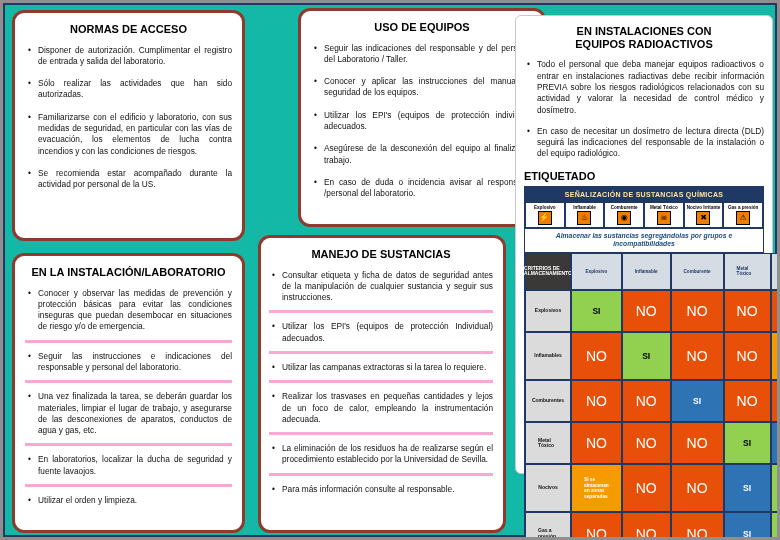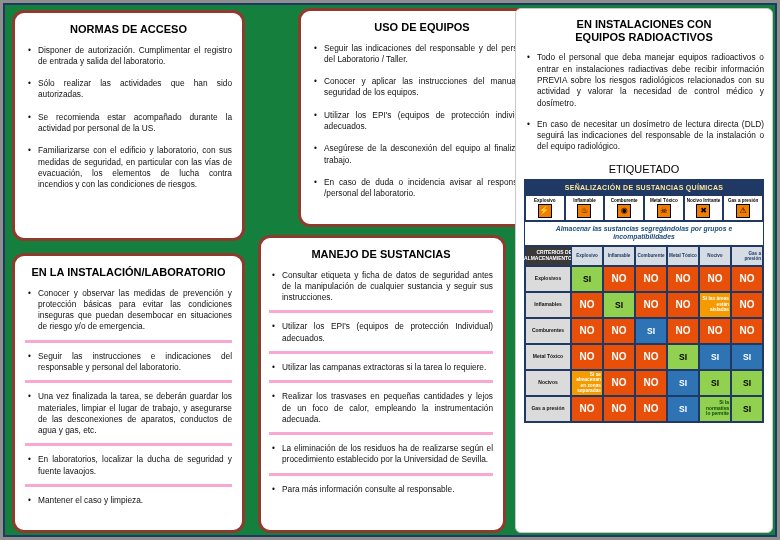--- a/index.html
+++ b/index.html
@@ -1,18 +1,18 @@
 <!DOCTYPE html>
 <html><head>
 <meta charset="utf-8">
 <style>
   html,body{margin:0;padding:0;background:#6b6b6b;}
   .page{
     position:relative;width:780px;height:540px;box-sizing:border-box;
-    background:#15803d;
+    background:#14b8a6;
     border:3px solid #8f8f8f;
     box-shadow:inset 0 0 0 2px #1F3864;
     font-family:"Liberation Sans", sans-serif;
     overflow:hidden;
   }
   .box{
     position:absolute;background:#ffffff;border:3px solid #8E3B2E;border-radius:12px;
     box-sizing:border-box;padding:8px 10px 6px 10px;
   }
   .box h2{
@@ -27,26 +27,26 @@
   ul.blist li::before{content:"\2022";position:absolute;left:3px;top:0;color:#111;}
   ul.blist.sep li{padding-bottom:7px;border-bottom:3px solid #f9a8d4;margin-bottom:8px;}
   ul.blist.sep li:last-child{border-bottom:none;}
 
   
   #box-normas{left:9px;top:7px;width:233px;height:231px;}
   #box-instalacion{left:9px;top:250px;width:233px;height:280px;}
   #box-uso{left:255px;top:5px;width:248px;height:219px;margin-left:40px;}
   #box-manejo{left:255px;top:232px;width:248px;height:298px;padding-left:8px;}
   #right-panel{
-    position:absolute;left:512px;top:5px;width:258px;height:525px;box-sizing:border-box;
+    position:absolute;left:512px;top:12px;width:258px;height:459px;box-sizing:border-box;
     background:#ffffff;border:1px solid #c9c9c9;border-radius:6px;padding:7px 8px;
   }
   #right-panel h2{margin:2px auto 8px auto;max-width:180px;font-size:11px;line-height:1.2;text-align:center;font-weight:bold;color:#000;}
   #right-panel ul.blist li{margin-bottom:10px;}
-  #etiquetado-title{margin:4px 0 4px 0;font-size:11px;font-weight:normal;text-align:center;color:#000;}
+  #etiquetado-title{margin:4px 0 4px 0;font-size:11px;font-weight:bold;text-align:left;color:#000;}
 
   
   .seg-table{border:1px solid #1F3864;background:#fff;}
   .seg-title{
     background:#203864;color:#FFE699;font-size:7px;font-weight:bold;
     text-align:center;padding:4px 2px;letter-spacing:.3px;
   }
   .picto-row{display:grid;grid-template-columns:repeat(6,1fr);}
   .picto-cell{
     border:1px solid #203864;display:flex;flex-direction:column;align-items:center;
@@ -57,44 +57,44 @@
     width:12px;height:12px;background:#F07D00;border:1px solid #000;
     display:flex;align-items:center;justify-content:center;font-size:8px;color:#000;margin-top:1px;
   }
   .seg-banner{
     color:#1F4E79;font-weight:bold;font-style:italic;font-size:6.8px;line-height:1.25;
     text-align:center;padding:3px 10px;border-top:1px solid #203864;border-bottom:1px solid #203864;
   }
   .matrix{display:grid;grid-template-columns:46px repeat(6,1fr);}
   .mcell{
     border:1px solid #203864;box-sizing:border-box;display:flex;align-items:center;
-    justify-content:center;text-align:right;min-height:26px;padding:1px;
+    justify-content:center;text-align:left;min-height:26px;padding:12px;
   }
   .mcell.crit{background:#3B3838;color:#fff;font-size:5px;font-weight:bold;line-height:1.15;min-height:20px;}
   .mcell.colhead{background:#D6DCE4;color:#1F3864;font-size:4.6px;font-weight:bold;line-height:1.1;min-height:20px;}
   .mcell.rowlabel{background:#DBDBDB;color:#111;font-size:5px;font-weight:bold;line-height:1.1;}
   .mcell.c-si{background:#92D050;color:#000;font-size:8.5px;font-weight:bold;}
-  .mcell.c-no{background:#E8500A;color:#fff;font-size:10px;font-weight:bold;}
+  .mcell.c-no{background:#E8500A;color:#fff;font-size:14px;font-weight:normal;}
   .mcell.c-si_alt{background:#2E74B5;color:#fff;font-size:8.5px;font-weight:bold;}
   .mcell.c-cond{background:#F59B00;color:#fff;font-size:4.8px;line-height:1.15;font-weight:bold;}
   .mcell.c-cond_g{background:#92D050;color:#0b4d0b;font-size:4.8px;line-height:1.15;font-weight:bold;}
 </style>
 </head>
 <body>
 
 <div class="page">
 
   <div class="box" id="box-normas">
     <h2>NORMAS DE ACCESO</h2>
     <ul class="blist">
 
     <li>Disponer de autorización. Cumplimentar el registro de entrada y salida del laboratorio.</li>
         <li>Sólo realizar las actividades que han sido autorizadas.</li>
+        <li>Familiarizarse con el edificio y laboratorio, con sus medidas de seguridad, en particular con las vías de evacuación, los elementos de lucha contra incendios y con las condiciones de riesgos.</li>
         <li>Se recomienda estar acompañado durante la actividad por personal de la US.</li>
-        <li>Familiarizarse con el edificio y laboratorio, con sus medidas de seguridad, en particular con las vías de evacuación, los elementos de lucha contra incendios y con las condiciones de riesgos.</li>
       </ul>
   </div>
 
   <div class="box" id="box-uso">
     <h2>USO DE EQUIPOS</h2>
     <ul class="blist">
 
     <li>Seguir las indicaciones del responsable y del personal del Laboratorio / Taller.</li>
         <li>Conocer y aplicar las instrucciones del manual de seguridad de los equipos.</li>
         <li>Utilizar los EPI's (equipos de protección individual) adecuados.</li>
@@ -104,21 +104,21 @@
   </div>
 
   <div class="box" id="box-instalacion">
     <h2>EN LA INSTALACIÓN/LABORATORIO</h2>
     <ul class="blist sep">
 
     <li>Conocer y observar las medidas de prevención y protección básicas para evitar las condiciones inseguras que puedan desembocar en situaciones de riesgo y/o de emergencia.</li>
         <li>Seguir las instrucciones e indicaciones del responsable y personal del laboratorio.</li>
         <li>Una vez finalizada la tarea, se deberán guardar los materiales, limpiar el lugar de trabajo, y asegurarse de las desconexiones de aparatos, conductos de agua y gas, etc.</li>
         <li>En laboratorios, localizar la ducha de seguridad y fuente lavaojos.</li>
-        <li>Mantener el caso y limpieza.</li>
+        <li>Utilizar el orden y limpieza.</li>
       </ul>
   </div>
 
   <div class="box" id="box-manejo">
     <h2>MANEJO DE SUSTANCIAS</h2>
     <ul class="blist sep">
 
     <li>Consultar etiqueta y ficha de datos de seguridad antes de la manipulación de cualquier sustancia y seguir sus instrucciones.</li>
         <li>Utilizar los EPI's (equipos de protección Individual) adecuados.</li>
         <li>Utilizar las campanas extractoras si la tarea lo requiere.</li>

